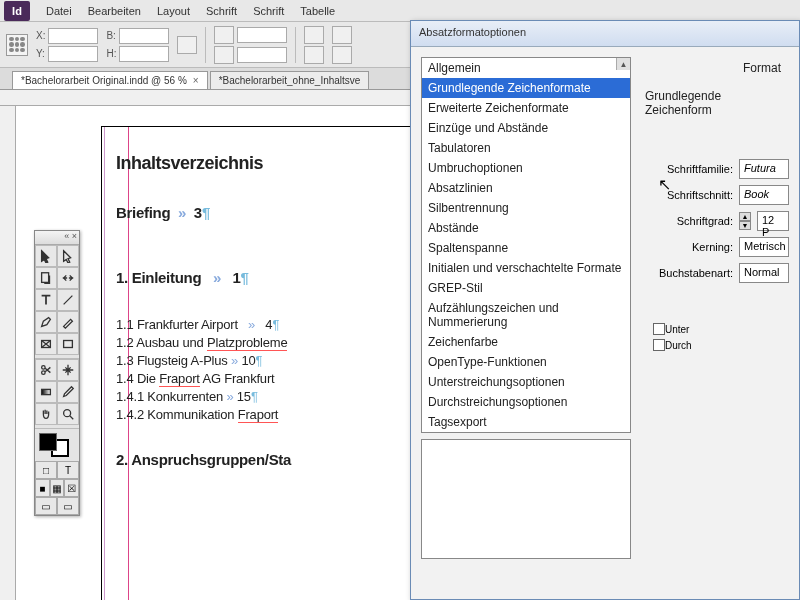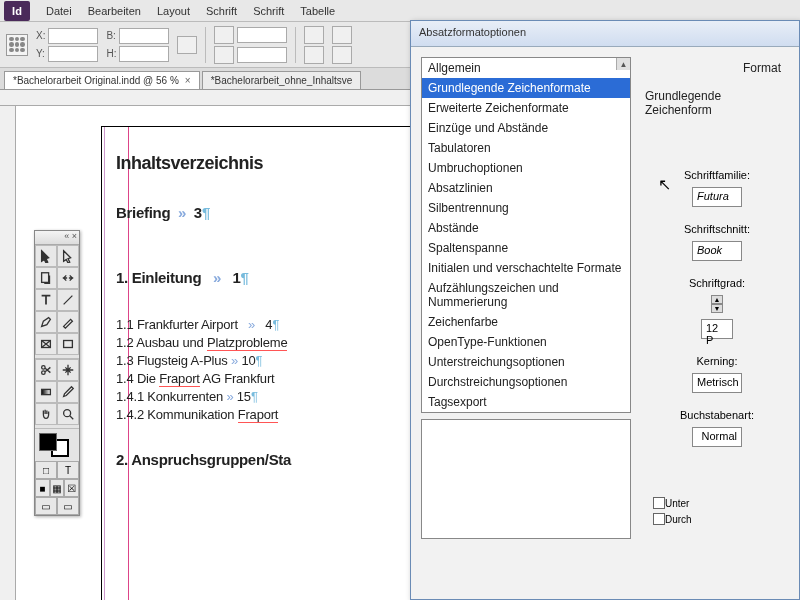--- a/index.html
+++ b/index.html
@@ -14,21 +14,21 @@
 .controlbar { background: #e8e8e8; border-bottom: 1px solid #bbb; height: 46px; display: flex; align-items: center; padding: 2px 6px; gap: 8px; }
 .refpoint { width: 22px; height: 22px; background: #f4f4f4; border: 1px solid #999; display: grid; grid-template-columns: repeat(3,1fr); grid-template-rows: repeat(3,1fr); gap:1px; padding:2px;}
 .refpoint div{background:#888;border-radius:50%;}
 .ctl-group { display: flex; flex-direction: column; gap: 2px; }
 .ctl-row { display: flex; align-items: center; gap: 3px; font-size: 10px; color: #555;}
 .ctl-row input { width: 50px; height: 16px; border: 1px solid #aaa; font-size: 10px; }
 .ctl-divider { width: 1px; height: 36px; background: #bbb; }
 .mini-btn { width: 20px; height: 18px; background: #f0f0f0; border: 1px solid #aaa; }
 
 
-.doctabs { background: #dcdcdc; border-bottom: 1px solid #999; height: 22px; display: flex; align-items: flex-end; padding-left: 4px; }
+.doctabs { background: #dcdcdc; border-bottom: 1px solid #999; height: 22px; display: flex; align-items: flex-end; padding-left: 12px; }
 .doctab { background: #ececec; border: 1px solid #999; border-bottom: none; padding: 3px 8px; margin-right: 2px; font-size: 10px; color: #333; display:flex; align-items:center; gap:6px; }
 .doctab.active { background: #fff; }
 .doctab .x { color:#666; font-size:10px; }
 
 
 .workspace { position: relative; background: #f5f5f5; height: 510px; display:flex;}
 .ruler-v { width: 16px; background: #f0f0f0; border-right:1px solid #aaa; }
 .canvas-wrap { position:relative; flex:1; background:#fff; }
 .page { position:absolute; left:85px; top:20px; width:330px; height:500px; background:#fff; border:1px solid #000; box-shadow: 2px 2px 0 #ccc; }
 .page .margin { position:absolute; left:26px; right:0; top:0; bottom:0; border-left:1px solid #d48; border-right:1px solid #d48;}
@@ -64,24 +64,24 @@
 .dialog-body { display:flex; padding:10px; gap:14px; height:calc(100% - 26px);}
 .catlist { width:210px; }
 .catbox { border:1px solid #888; background:#fff; position:relative; }
 .catitem { padding:3px 6px; font-size:12px; color:#222; cursor:default; border-bottom:0;}
 .catitem.sel { background:#2b6cd6; color:#fff; }
 .catpreview { margin-top:6px; border:1px solid #888; background:#fff; height:120px;}
 .cat-scroll { position:absolute; right:0; top:0; width:14px; height:12px; background:#e0e0e0; border-left:1px solid #aaa; display:flex; align-items:center; justify-content:center; font-size:8px; color:#555;}
 .form { flex:1; }
 .form-title-right{ text-align:right; font-size:12px; color:#222; padding:4px 8px;}
 .form-heading{ font-size:12px; color:#222; margin:10px 0 16px;}
-.form-row { display:flex; align-items:center; justify-content:flex-end; gap:6px; margin:16px 0; font-size:11px;flex-direction:column; }
+.form-row { display:flex; align-items:center; justify-content:flex-end; gap:6px; margin:6px 0; font-size:11px; }
 .form-row label { text-align:right; }
 .form-row input, .form-row .val { width: 32px; height:20px; background:#fff; border:1px solid #888; padding:2px 4px; font-size:11px; }
-.form-row .val.w60{width:50px;text-align:right;}
+.form-row .val.w60{width:50px;}
 .form-row .val.w70{width:50px;font-style:italic;}
 .spin{ display:flex; flex-direction:column; }
 .spin b{width:12px;height:9px;background:#ddd;border:1px solid #888;font-size:7px;line-height:7px;text-align:center;}
 .chk-row{display:flex;align-items:center;gap:0;margin:4px 0;font-size:10px;justify-content:flex-start; padding-left:8px;}
 .chk{width:12px;height:12px;border:1px solid #666;background:#fff;}
 .cursor { position:absolute; left:658px; top:175px; font-size:16px; pointer-events:none; }
 </style>
 </head>
 <body>
 
@@ -326,20 +326,21 @@
           <div class="catitem sel">Grundlegende Zeichenformate</div>
           <div class="catitem">Erweiterte Zeichenformate</div>
           <div class="catitem">Einzüge und Abstände</div>
           <div class="catitem">Tabulatoren</div>
           <div class="catitem">Umbruchoptionen</div>
           <div class="catitem">Absatzlinien</div>
           <div class="catitem">Silbentrennung</div>
           <div class="catitem">Abstände</div>
           <div class="catitem">Spaltenspanne</div>
           <div class="catitem">Initialen und verschachtelte Formate</div>
+          <div class="catitem">GREP-Stil</div>
           <div class="catitem">Aufzählungszeichen und Nummerierung</div>
           <div class="catitem">Zeichenfarbe</div>
           <div class="catitem">OpenType-Funktionen</div>
           <div class="catitem">Unterstreichungsoptionen</div>
           <div class="catitem">Durchstreichungsoptionen</div>
           <div class="catitem">Tagsexport</div>
         </div>
       <div class="catpreview"></div>
     </div>
     <div class="form">

